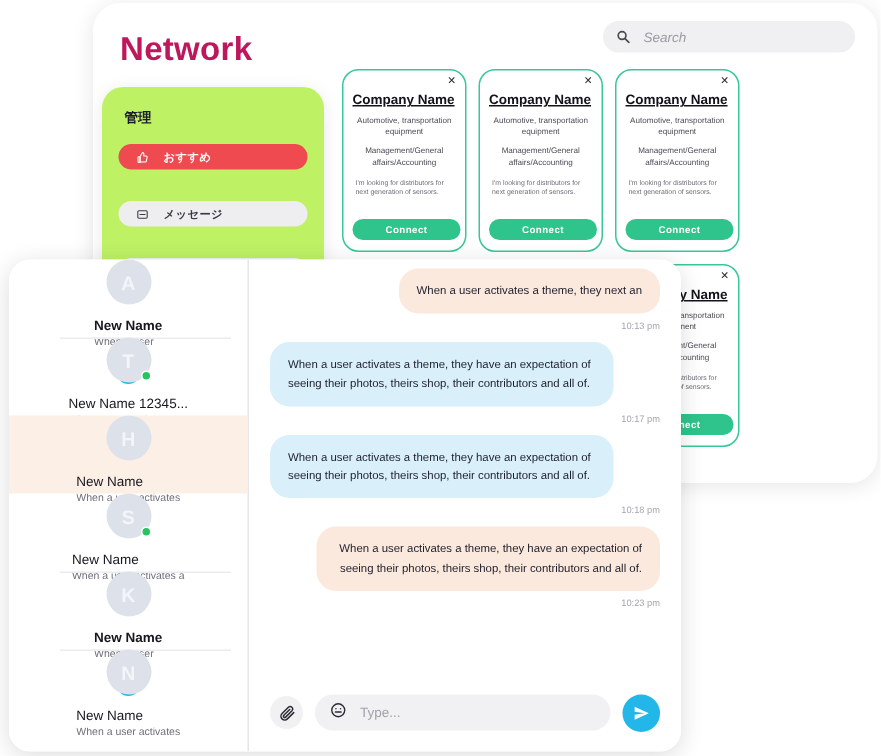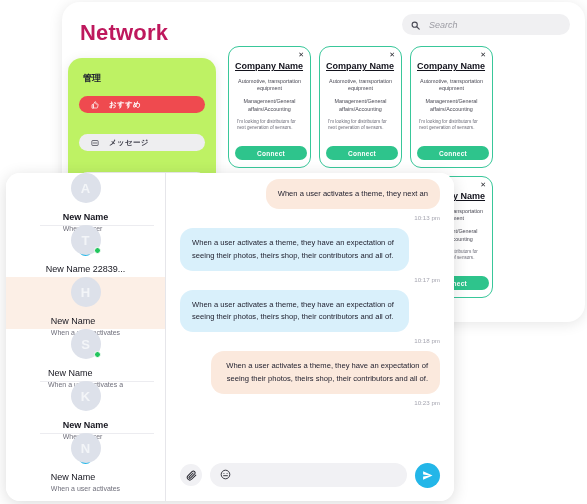--- a/index.html
+++ b/index.html
@@ -295,21 +295,21 @@
           <div class="contact-msg">When a user</div>
         </div>
         <div class="badge">24</div>
       </div>
       <div class="contact-row">
         <div class="avatar">
           <span>T</span>
           <span class="dot"></span>
         </div>
         <div class="contact-texts">
-          <div class="contact-name">New Name 22839...</div>
+          <div class="contact-name">New Name 12345...</div>
           <div class="contact-msg">When a user activates a</div>
         </div>
       </div>
       <div class="contact-row selected">
         <div class="avatar">
           <span>H</span>
         </div>
         <div class="contact-texts">
           <div class="contact-name">New Name</div>
           <div class="contact-msg">When a user activates</div>
@@ -372,20 +372,21 @@
       </div>
       <div id="type-field">
         <span>
           <svg width="11" height="11" viewBox="0 0 24 24" fill="none" stroke="#2b2b33" stroke-width="2">
             <circle cx="12" cy="12" r="9.4"></circle>
             <circle cx="8.6" cy="9.8" r="1.1" fill="#2b2b33" stroke="none"></circle>
             <circle cx="15.4" cy="9.8" r="1.1" fill="#2b2b33" stroke="none"></circle>
             <path d="M7.8 14.6h8.4" stroke-linecap="round"></path>
           </svg>
         </span>
+        <input id="type-input" type="text" placeholder="Type..." style="">
       </div>
       <button id="send-btn">
         <svg width="11" height="11" viewBox="0 0 24 24" fill="#ffffff">
           <path d="M2.4 21.3 23 12 2.4 2.7l.02 7.23L17 12 2.42 14.07z"></path>
         </svg>
       </button>
     </div>
   </div>
 </div>
 

